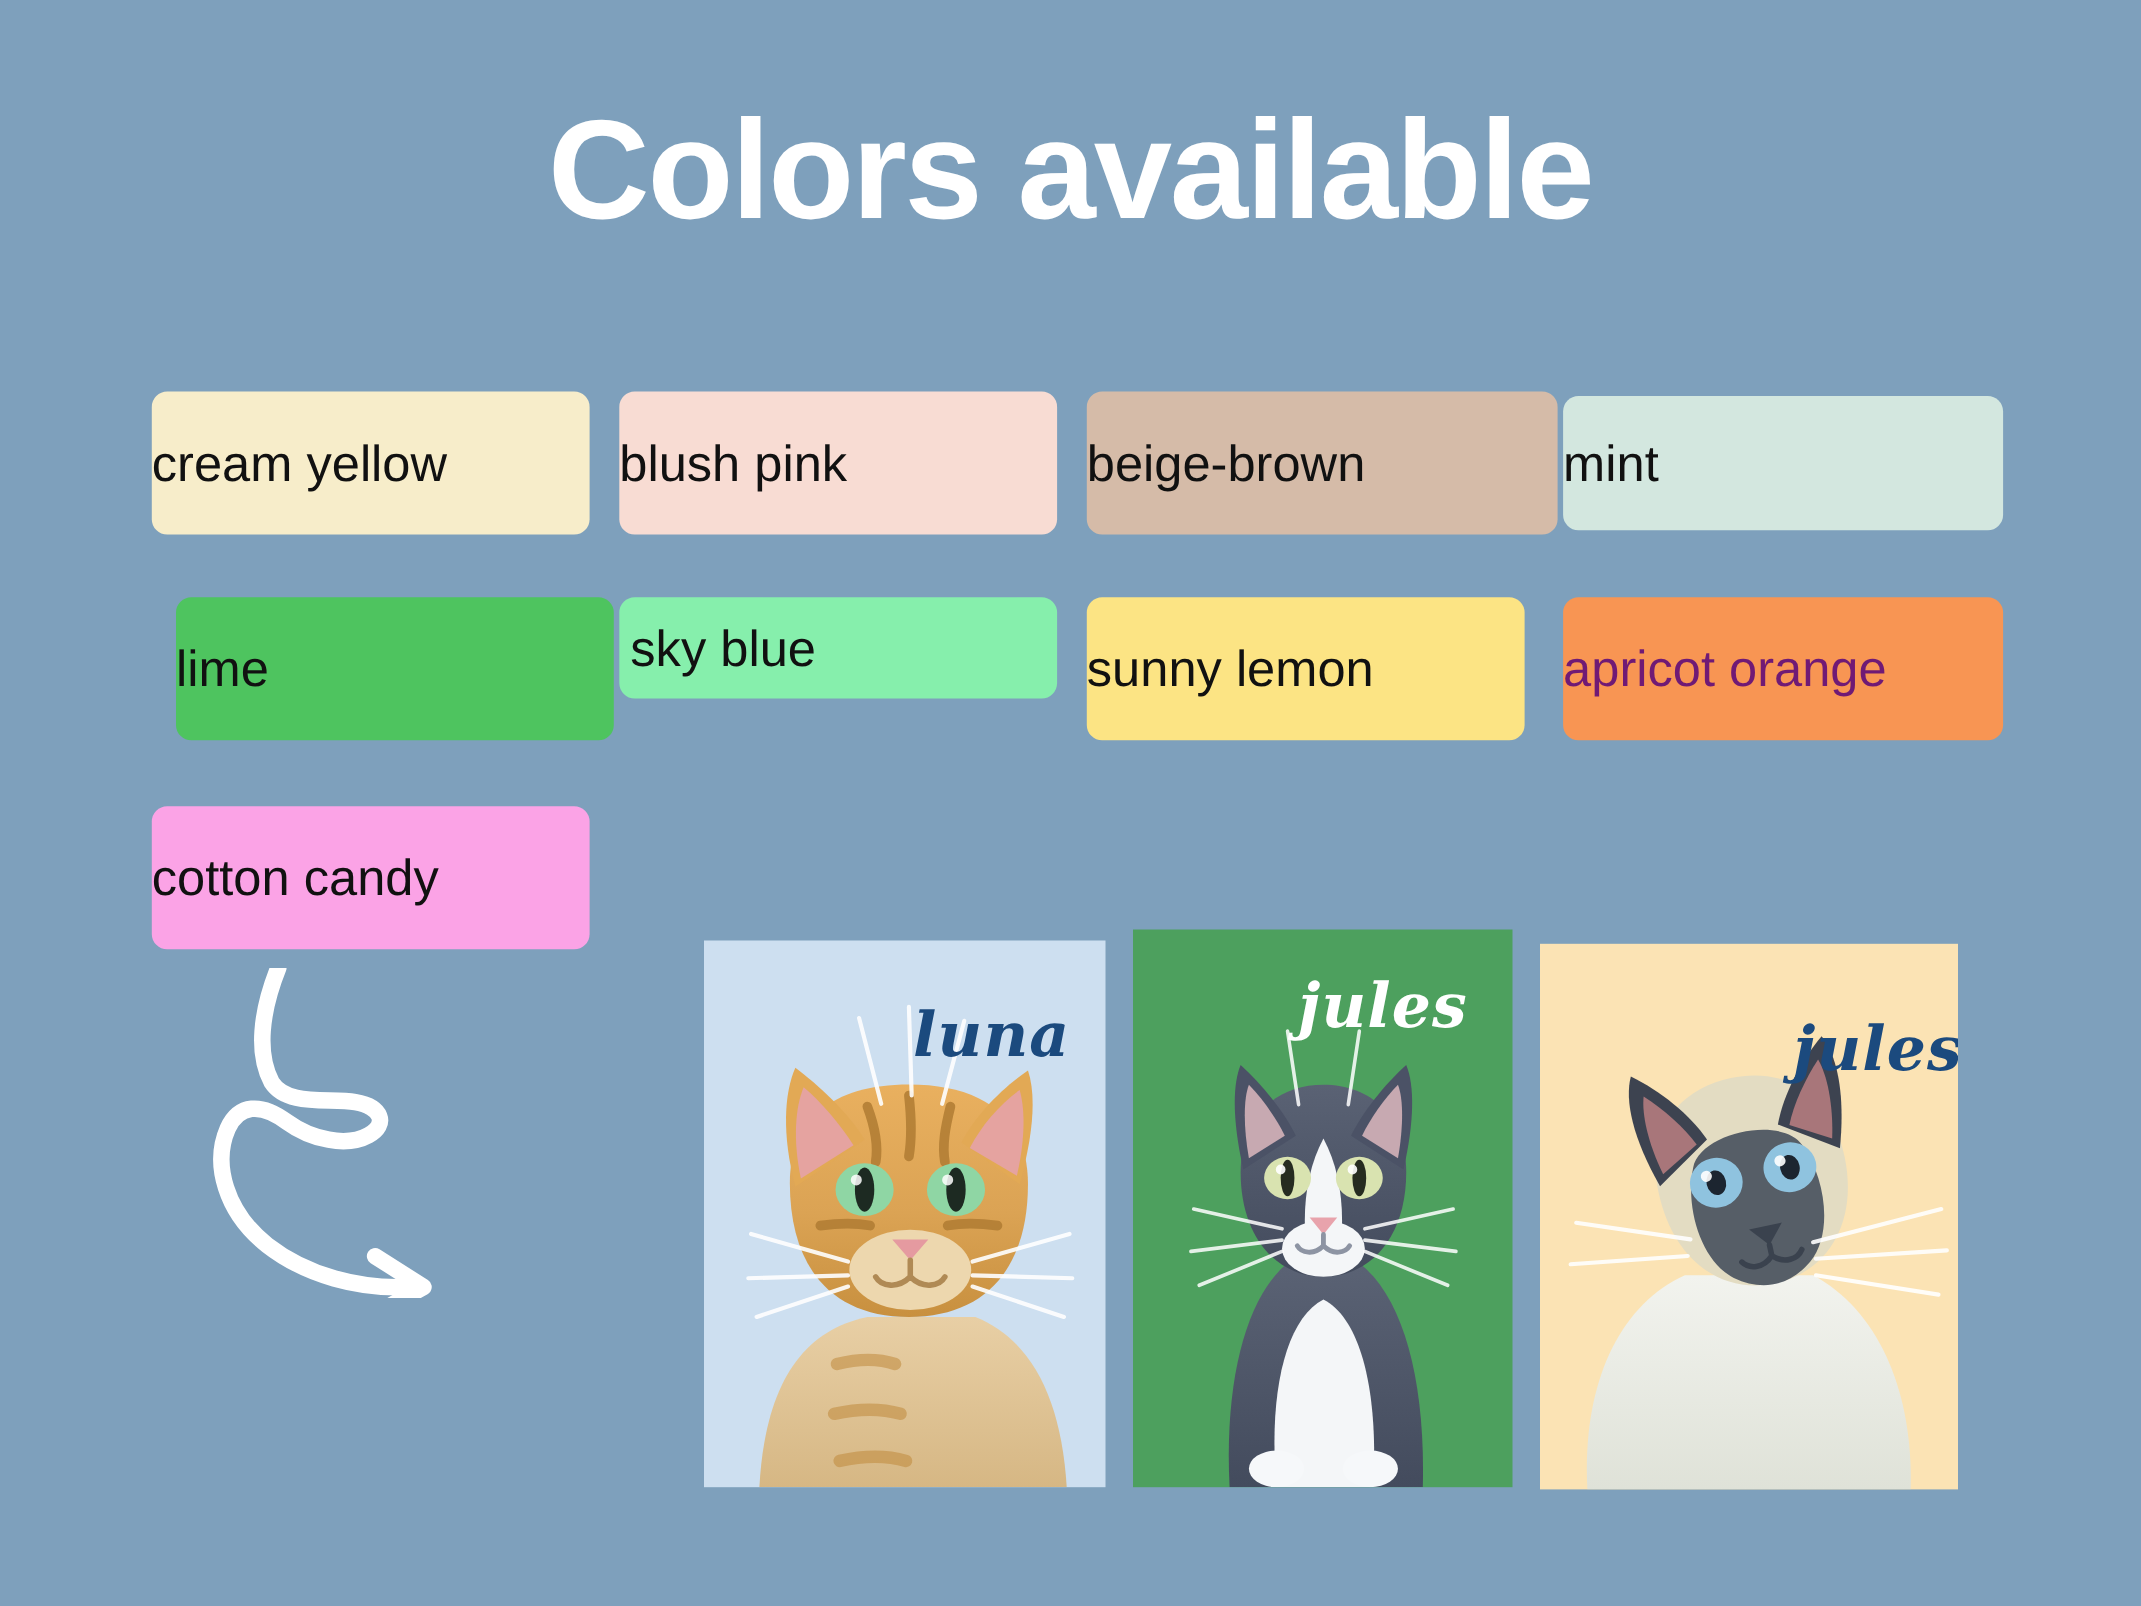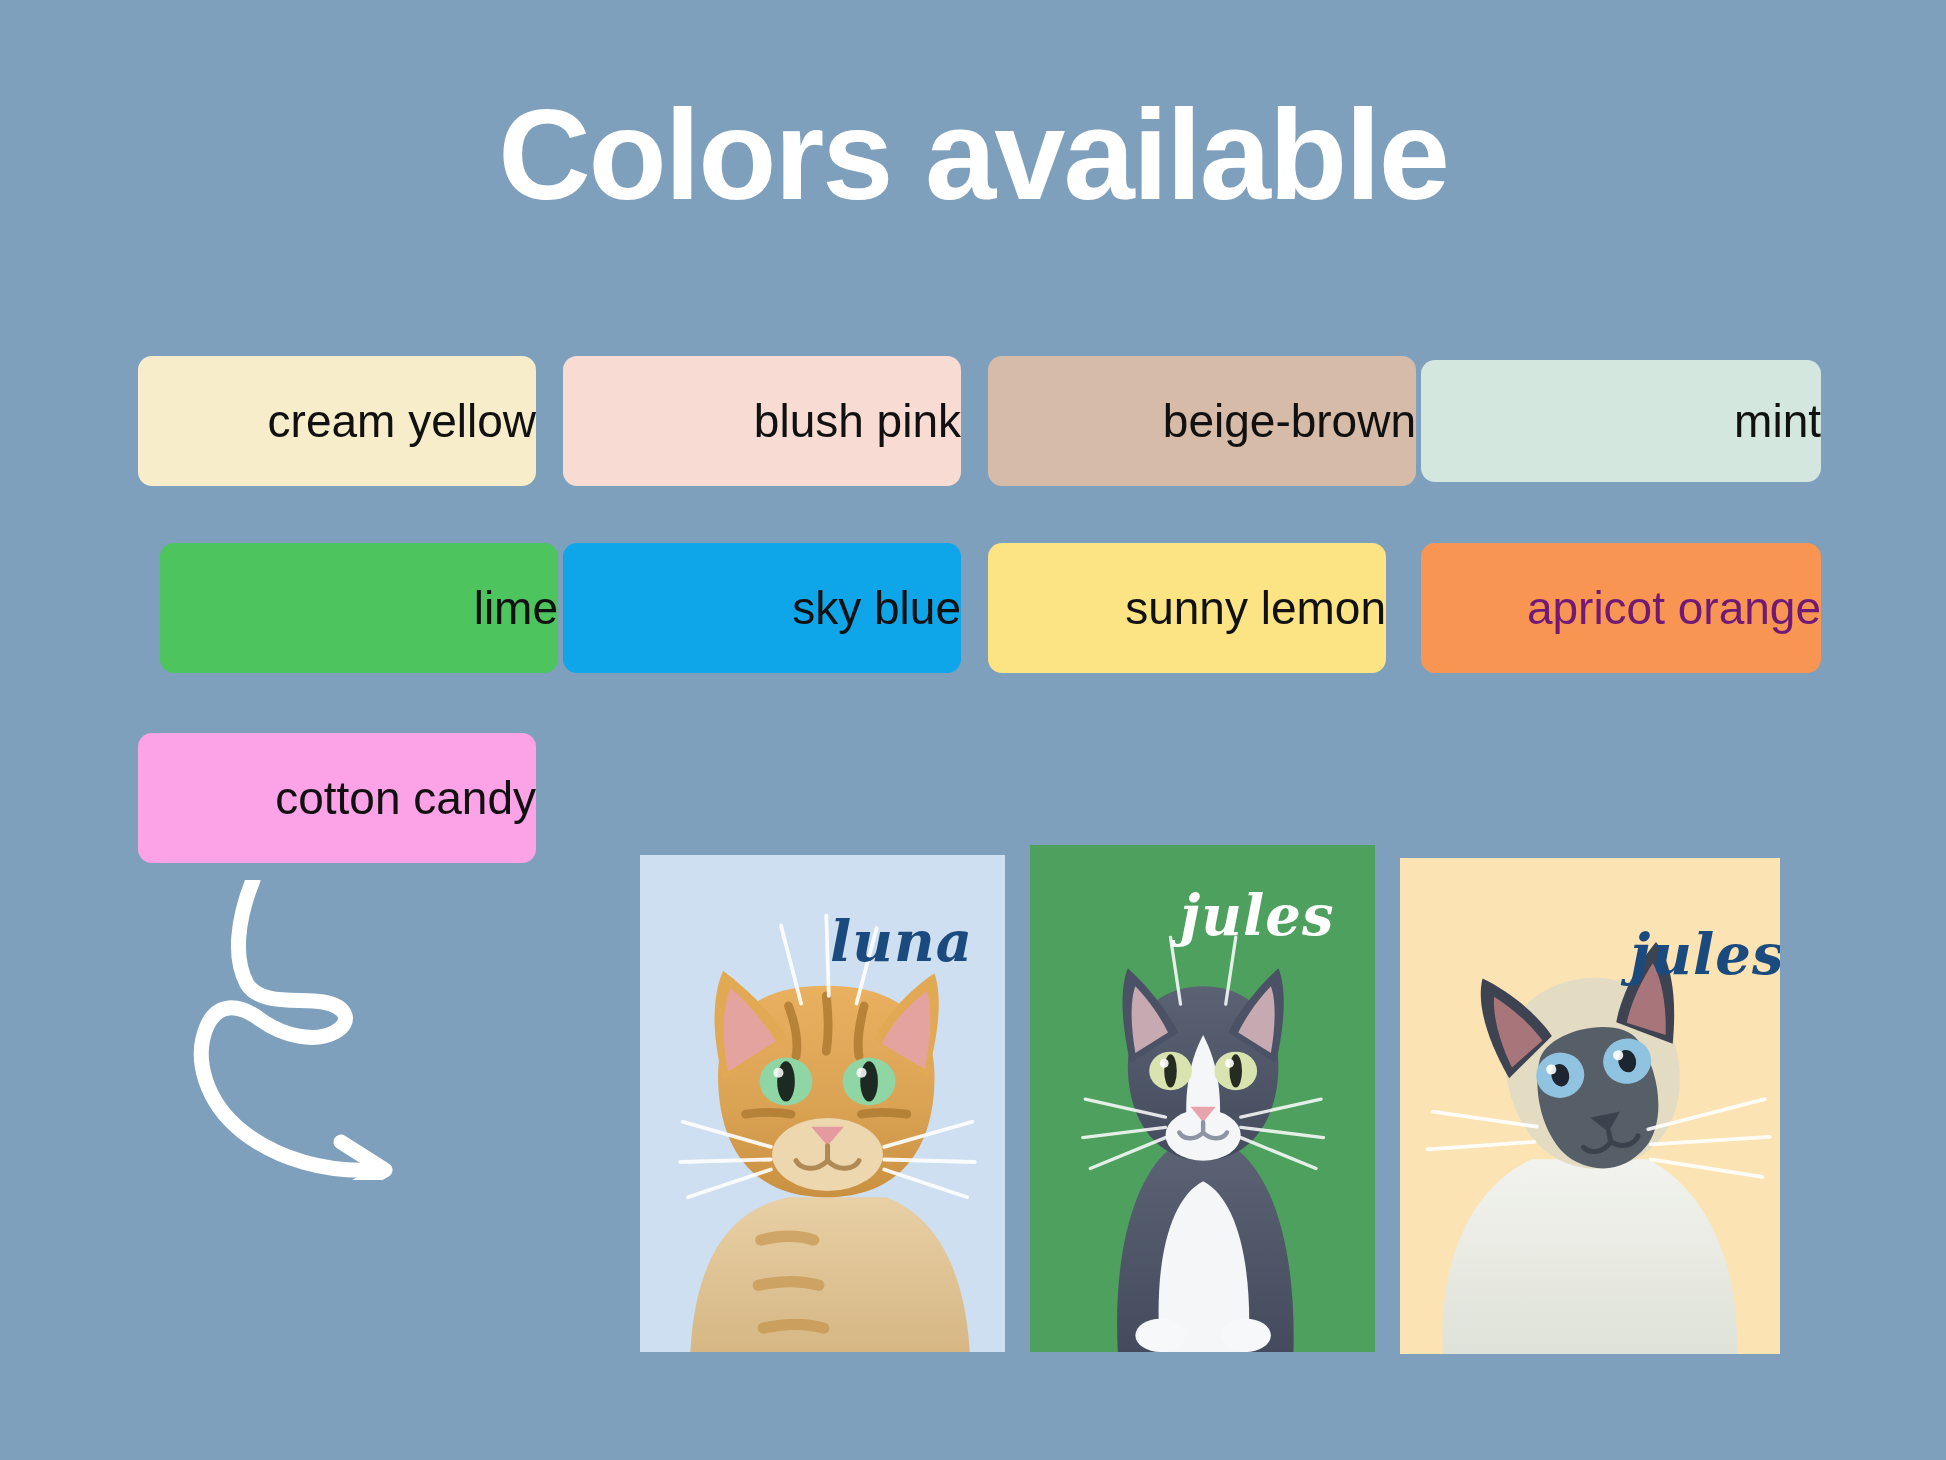--- a/index.html
+++ b/index.html
@@ -32,21 +32,21 @@
     font-size: 128px;
     letter-spacing: -2px;
     line-height: 1.05;
     white-space: nowrap;
   }
   .swatch {
     position: absolute;
     border-radius: 14px;
     display: flex;
     align-items: center;
-    justify-content: flex-end;
+    justify-content: flex-start;
     color: #111111;
     font-family: "Liberation Sans", sans-serif;
     font-size: 46px;
     font-weight: 400;
     line-height: 1;
     white-space: nowrap;
     box-sizing: border-box;
   }
 
   
@@ -98,21 +98,21 @@
   <div class="swatch" id="sw2" style="left: 988px; top: 356px; width: 428px; height: 130px; background: rgb(213, 187, 168); color: rgb(17, 17, 17);">
     <span>beige-brown</span>
   </div>
   <div class="swatch" id="sw3" style="left: 1421px; top: 360px; width: 400px; height: 122px; background: rgb(211, 231, 223); color: rgb(17, 17, 17);">
     <span>mint</span>
   </div>
 
   <div class="swatch" id="sw4" style="left: 138px; top: 543px; width: 398px; height: 130px; background: rgb(78, 196, 95); color: rgb(17, 17, 17); margin-left: 22px;">
     <span>lime</span>
   </div>
-  <div class="swatch" id="sw5" style="left: 563px; top: 543px; width: 398px; height: 130px; background: #0ea5e9; color: rgb(17, 17, 17);">
+  <div class="swatch" id="sw5" style="left: 563px; top: 543px; width: 398px; height: 92px; background: #86efac; color: rgb(17, 17, 17); padding-left: 10px;">
     <span>sky blue</span>
   </div>
   <div class="swatch" id="sw6" style="left: 988px; top: 543px; width: 398px; height: 130px; background: rgb(252, 228, 132); color: rgb(17, 17, 17);">
     <span>sunny lemon</span>
   </div>
   <div class="swatch" id="sw7" style="left: 1421px; top: 543px; width: 400px; height: 130px; background: rgb(248, 149, 83); color: #701a75;">
     <span>apricot orange</span>
   </div>
 
   <div class="swatch" id="sw8" style="left: 138px; top: 733px; width: 398px; height: 130px; background: rgb(251, 163, 230); color: rgb(17, 17, 17);">

